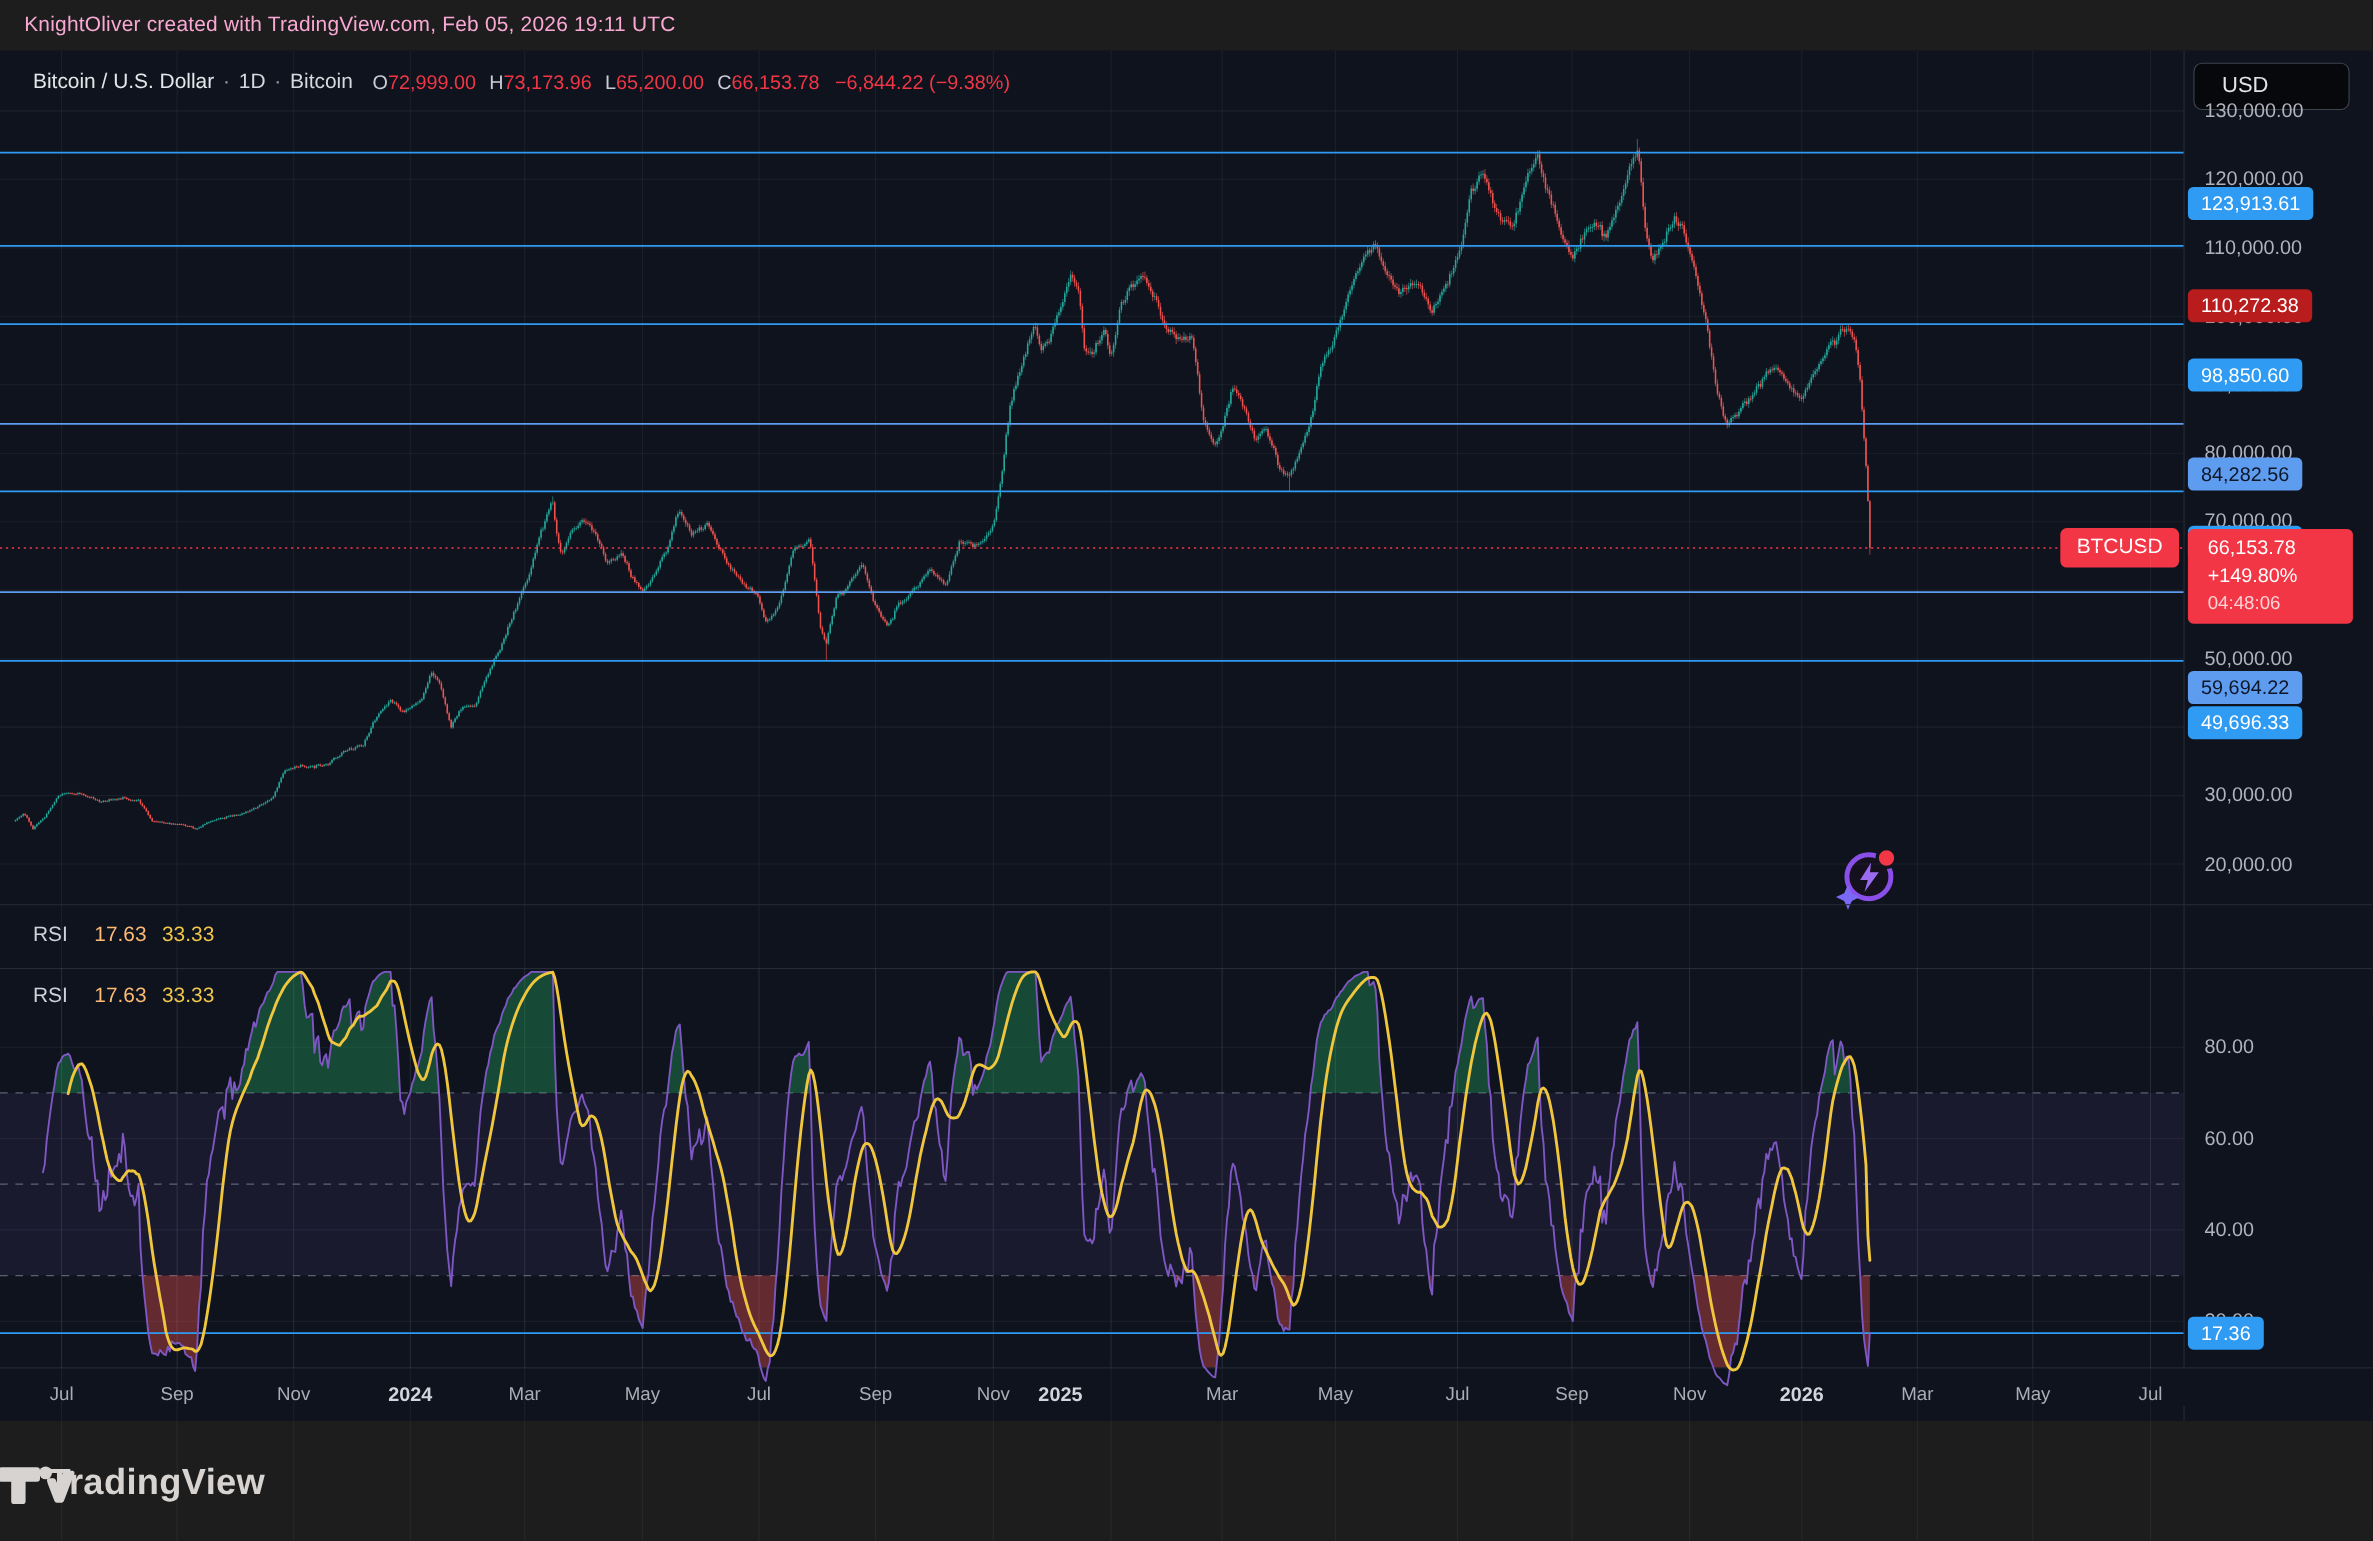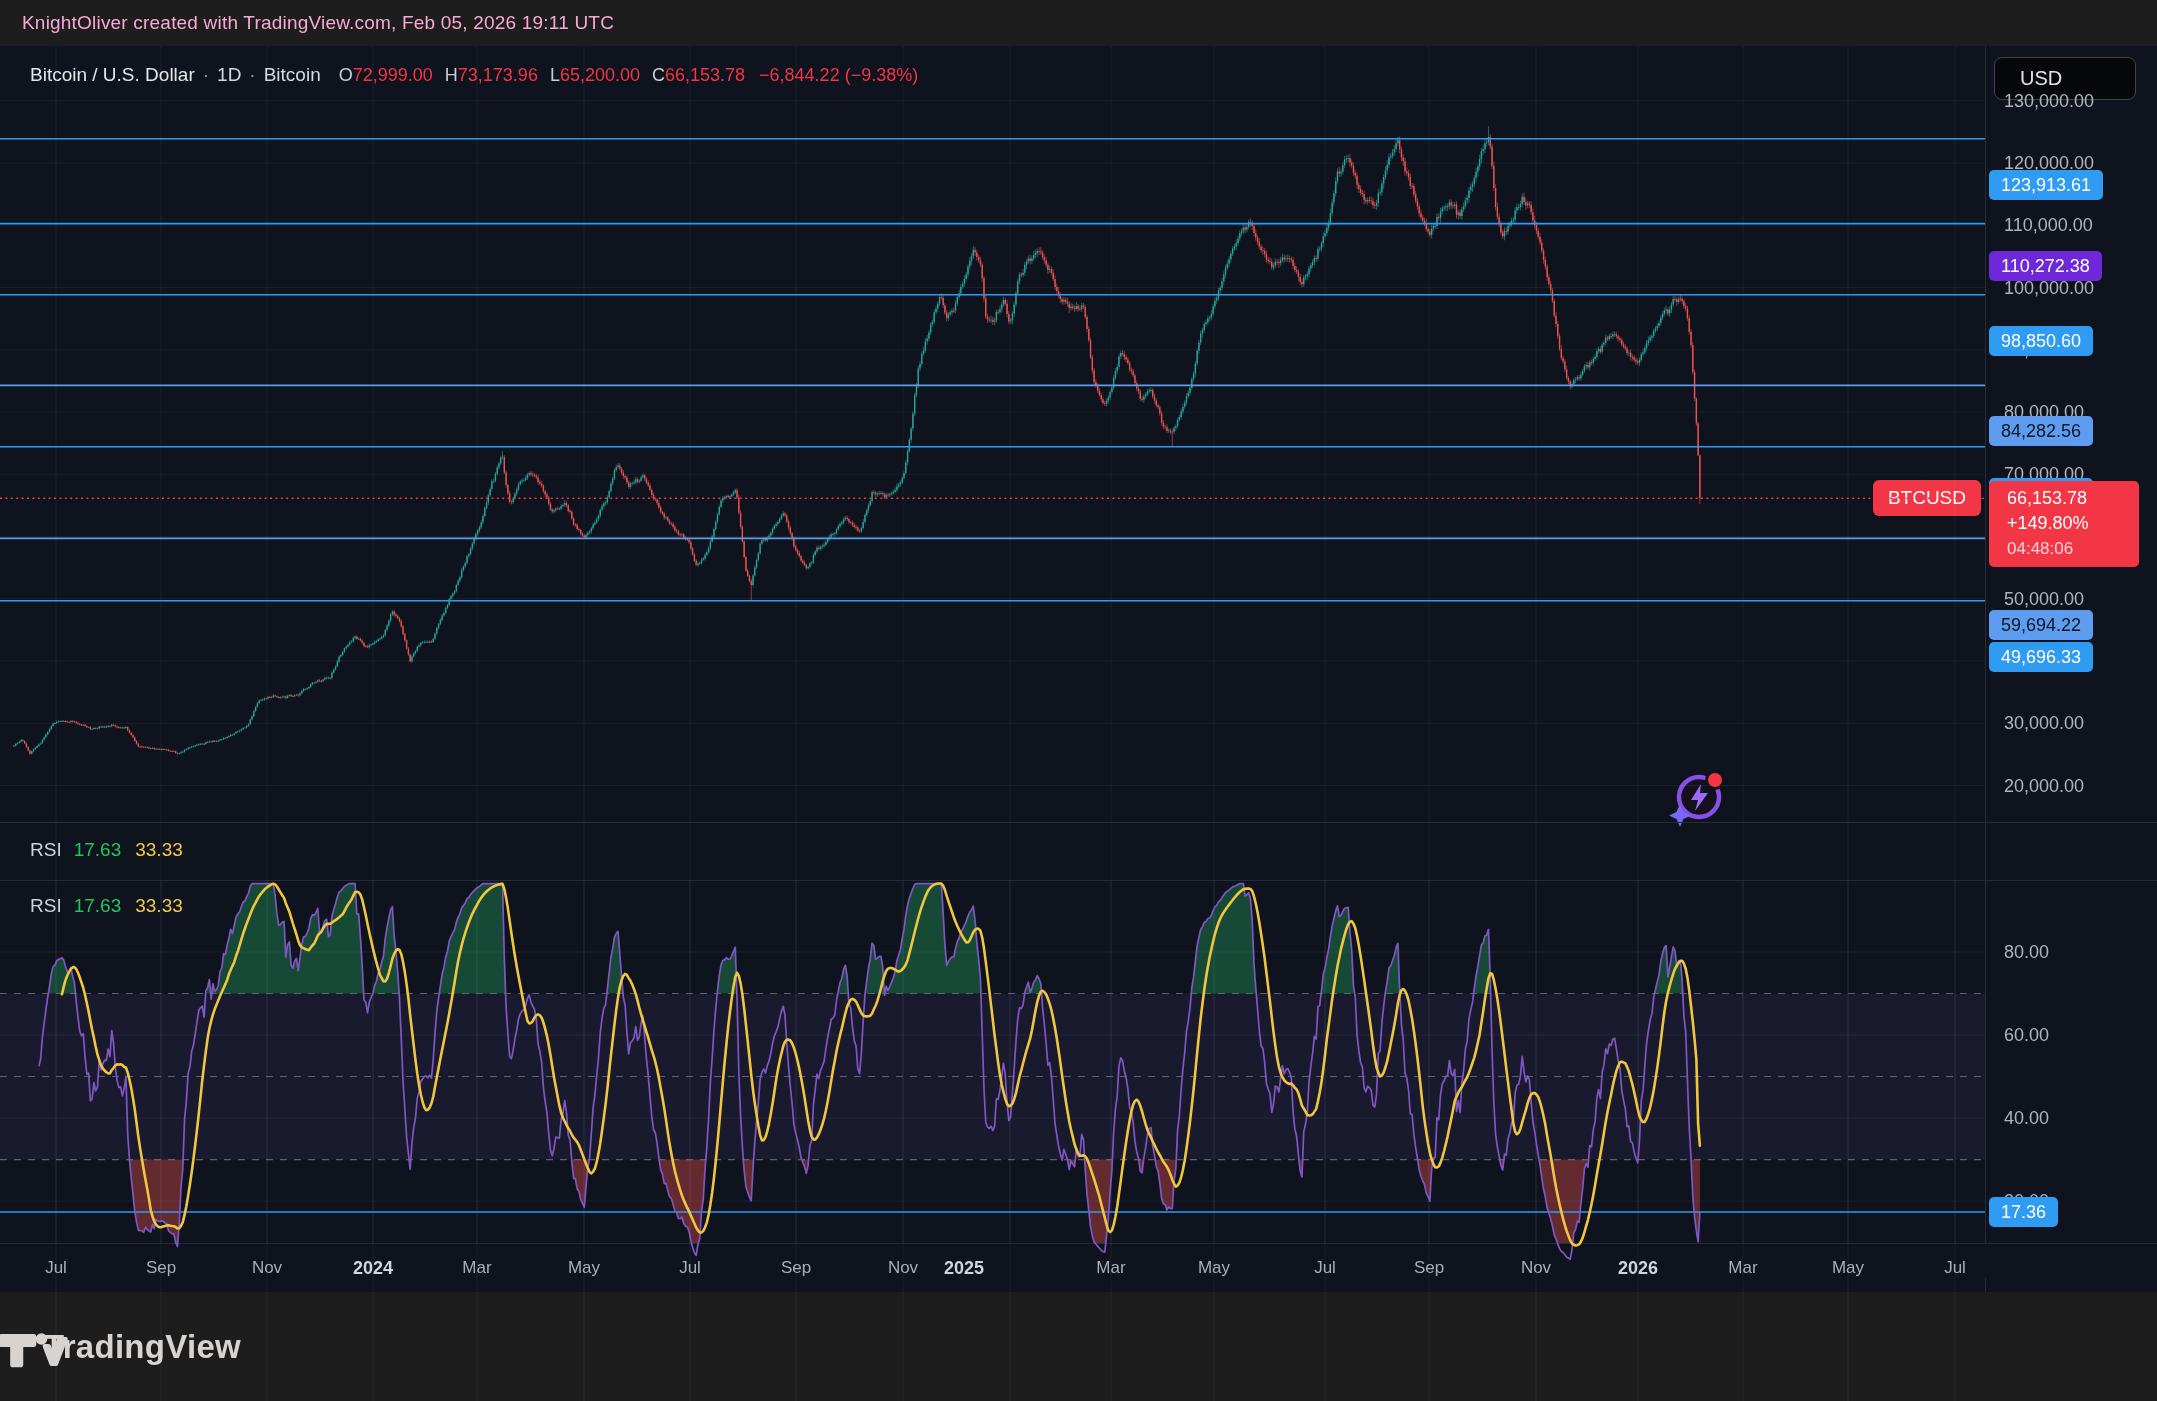--- a/index.html
+++ b/index.html
@@ -19,21 +19,21 @@
   #mainLegend{left:30px;top:64px;font-size:19px;}
   .lg-title{color:#e4e6ea;}
   .lg-dot{color:#9aa0ab;padding:0 8px;}
   .lg-part{color:#d6d9de;}
   .ohlc{margin-left:18px;display:flex;}
   .ohlc .k{color:#c9ccd4;font-size:18px;}
   .ohlc .v{color:#f23645;font-size:18px;margin-right:12px;}
   .chg{color:#f23645;font-size:18px;margin-left:2px;}
   .rsiLegend{font-size:19px;}
   .rsi-name{color:#cfd2da;}
-  .rsi-val{color:#22c55e;margin-left:12px;}
+  .rsi-val{color:#fdba74;margin-left:24px;}
   .rsi-ma{color:#f2c84b;margin-left:14px;}
   
   #scale{left:1985px;top:46px;width:172px;height:1246px;border-left:1px solid #262b36;background:transparent;}
   .axlbl{position:absolute;left:18px;transform:translateY(-50%);color:#b0b3bc;font-size:18px;white-space:nowrap;}
   .badge{position:absolute;left:3px;transform:translateY(-50%);height:30px;display:inline-flex;align-items:center;
          padding:0 12px;border-radius:5px;font-size:18px;white-space:nowrap;}
   #usdBtn{position:absolute;left:8px;top:11px;width:142px;height:43px;background:#07080c;border:1.5px solid #3f434c;
           border-radius:8px;color:#e2e3e6;font-size:20px;display:flex;align-items:center;padding-left:25px;}
   #priceBox{position:absolute;left:3px;top:435px;width:150px;height:86px;background:#f23645;border-radius:5px;
             color:#fff;padding:5px 0 0 18px;line-height:25px;font-size:18px;}
@@ -113,21 +113,21 @@
       <div class="axlbl" style="top: 490.532px;">60,000.00</div>
       <div class="axlbl" style="top: 552.783px;">50,000.00</div>
       <div class="axlbl" style="top: 615.033px;">40,000.00</div>
       <div class="axlbl" style="top: 677.283px;">30,000.00</div>
       <div class="axlbl" style="top: 739.534px;">20,000.00</div>
       <div class="axlbl" style="top: 906.019px;">80.00</div>
       <div class="axlbl" style="top: 989.038px;">60.00</div>
       <div class="axlbl" style="top: 1072.06px;">40.00</div>
       <div class="axlbl" style="top: 1155.08px;">20.00</div>
       <div class="badge" style="top: 139px; background: rgb(47, 155, 243); color: rgb(255, 255, 255);">123,913.61</div>
-      <div class="badge" style="top: 220px; background: #6d28d9; color: rgb(255, 255, 255);">110,272.38</div>
+      <div class="badge" style="top: 232px; background: #b91c1c; color: rgb(255, 255, 255);">110,272.38</div>
       <div class="badge" style="top: 295px; background: rgb(47, 155, 243); color: rgb(255, 255, 255);">98,850.60</div>
       <div class="badge" style="top: 385px; background: rgb(94, 156, 240); color: rgb(13, 22, 38);">84,282.56</div>
       <div class="badge" style="top: 447px; background: rgb(47, 155, 243); color: rgb(255, 255, 255);">74,429.70</div>
       <div class="badge" style="top: 579px; background: rgb(94, 156, 240); color: rgb(13, 22, 38);">59,694.22</div>
       <div class="badge" style="top: 611px; background: rgb(47, 155, 243); color: rgb(255, 255, 255);">49,696.33</div>
       <div class="badge" style="top: 1166.03px; background: rgb(47, 155, 243); color: rgb(255, 255, 255);">17.36</div>
       <div id="priceBox" style="top: 435.225px;">
       <div>66,153.78</div>
       <div>+149.80%</div>
       <div class="cd">04:48:06</div>

